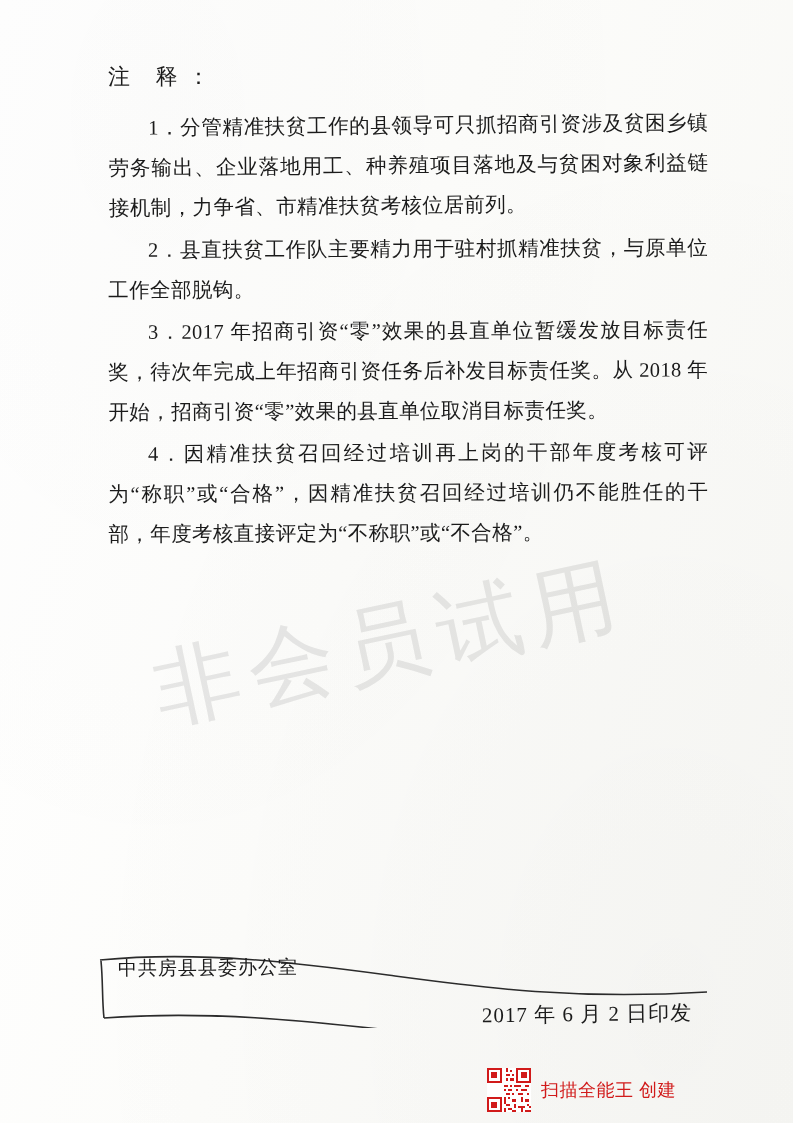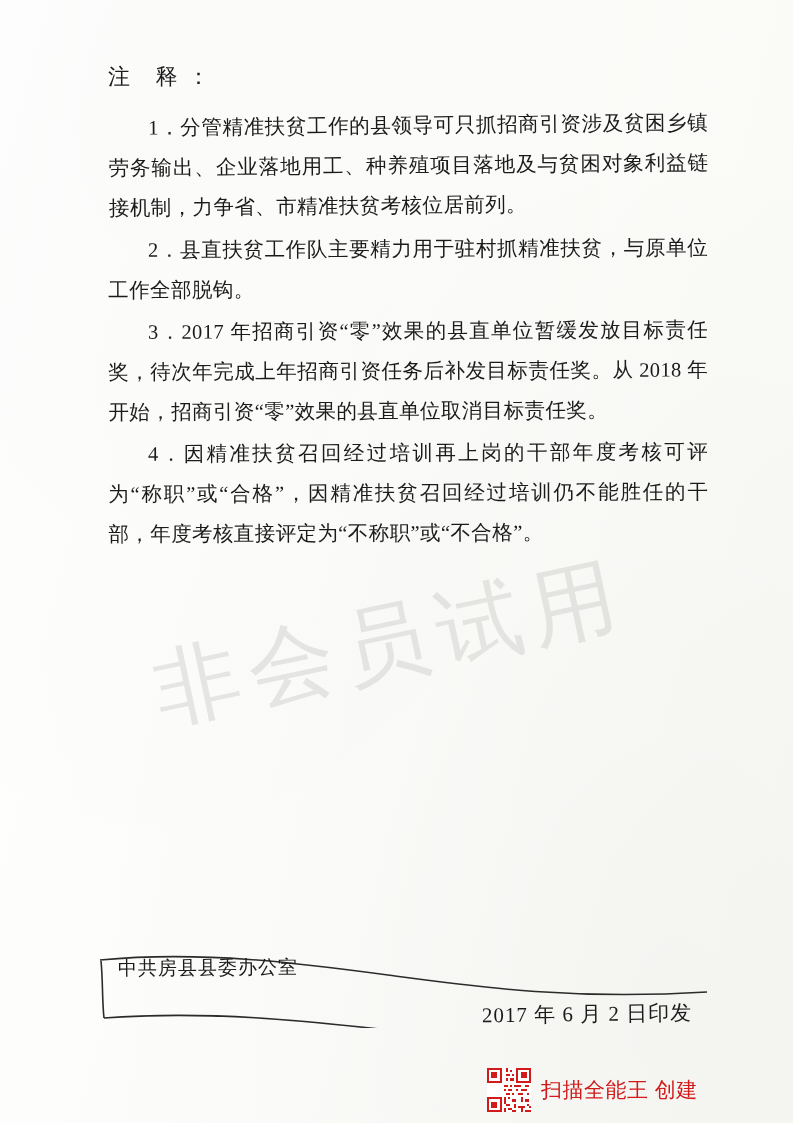--- a/index.html
+++ b/index.html
@@ -105,21 +105,21 @@
     align-items: center;
     gap: 10px;
   }
   .qr {
     width: 44px;
     height: 44px;
     background-color: #ffffff;
     image-rendering: pixelated;
   }
   .qr-label {
-    font-size: 21px;
+    font-size: 18px;
     color: #d11a1a;
     font-family: "Liberation Sans", sans-serif;
     letter-spacing: 0.5px;
   }
 </style>
 </head>
 <body>
 
 <div class="page">
   <div class="paper-tint"></div>

